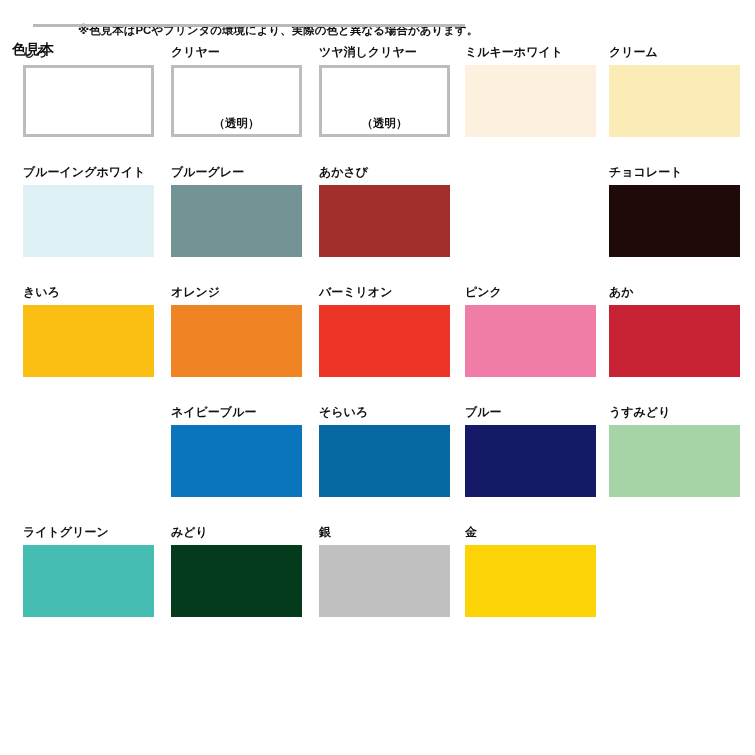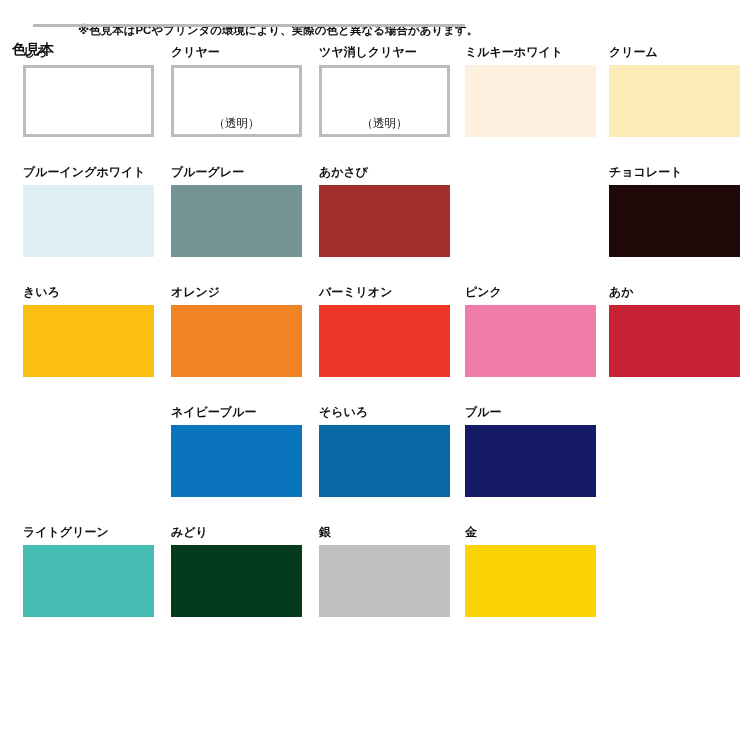--- a/index.html
+++ b/index.html
@@ -94,21 +94,21 @@
   .swatch.bordered {
     border: 3px solid #bcbcbc;
   }
   .swatch-note {
     position: absolute;
     left: 0;
     right: 0;
     bottom: 5px;
     text-align: center;
     font-size: 11.5px;
-    font-weight: normal;
+    font-weight: bold;
     color: #111111;
     line-height: 12px;
   }
 </style>
 </head>
 <body>
 
 <div class="header">
   <div class="header-title">色見本</div>
   <div class="header-note">※色見本はPCやプリンタの環境により、実際の色と異なる場合があります。</div>
@@ -188,20 +188,24 @@
         <div class="swatch" style="background: rgb(10, 116, 189);"></div>
       </div>
       <div class="cell c2">
         <div class="swatch-label">そらいろ</div>
         <div class="swatch" style="background: rgb(7, 104, 163);"></div>
       </div>
       <div class="cell c3">
         <div class="swatch-label">ブルー</div>
         <div class="swatch" style="background: rgb(20, 26, 102);"></div>
       </div>
+      <div class="cell c4">
+        <div class="swatch-label">うすみどり</div>
+        <div class="swatch" style="background: rgb(166, 212, 167);"></div>
+      </div>
     </div>
     <div class="row">
       <div class="cell c0">
         <div class="swatch-label">ライトグリーン</div>
         <div class="swatch" style="background: rgb(69, 189, 178);"></div>
       </div>
       <div class="cell c1">
         <div class="swatch-label">みどり</div>
         <div class="swatch" style="background: rgb(5, 59, 29);"></div>
       </div>

